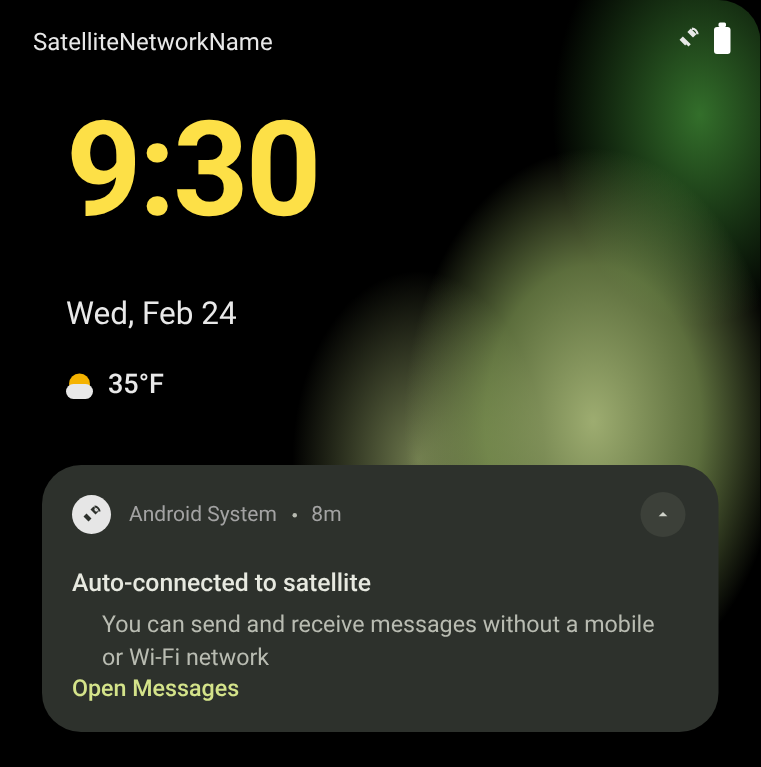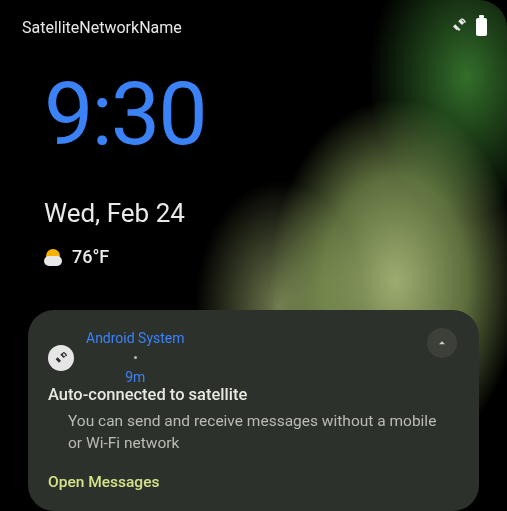--- a/index.html
+++ b/index.html
@@ -28,30 +28,30 @@
     display: flex; align-items: center; justify-content: space-between;
     color: #e8e8e8;
     font-size: 16px;
     font-weight: 400;
   }
   .status-right { display: flex; align-items: center; gap: 8px; }
   .clock {
     position: absolute;
     top: 70px; left: 44px;
     font-size: 88px;
-    font-weight: 400;
-    color: #3b82f6;
+    font-weight: 700;
+    color: #fde047;
     letter-spacing: -2px;
     line-height: 1;
   }
   .date {
     position: absolute;
     top: 198px; left: 44px;
     color: #e9e9e9;
-    font-size: 26px;
+    font-size: 21px;
     font-weight: 400;
   }
   .weather {
     position: absolute;
     top: 246px; left: 44px;
     display: flex; align-items: center; gap: 8px;
     color: #e9e9e9;
     font-size: 18px;
     font-weight: 500;
   }
@@ -82,46 +82,45 @@
     position: relative;
   }
   .notif-icon {
     width: 26px; height: 26px; border-radius: 50%;
     background: #e6e6e6;
     display: flex; align-items: center; justify-content: center;
     flex-shrink: 0;
   }
   .notif-source-row {
     display: flex; align-items: center; gap: 10px;
-    font-size: 14px; color: #3b82f6; flex-direction: column;
+    font-size: 14px; color: #a3a3a3;
   }
   .notif-dot { width: 3px; height: 3px; border-radius: 50%; background: #b7bab1; }
   .notif-expand {
     position: absolute; right: 0; top: -2px;
     width: 30px; height: 30px; border-radius: 50%;
     background: #3c4039;
     display: flex; align-items: center; justify-content: center;
     cursor: pointer;
   }
   .notif-title {
-    margin-top: 0; margin-left: 0px;
+    margin-top: 24px; margin-left: 0px;
     color: #e7e9e0;
     font-size: 16.5px;
     font-weight: 500;
   }
   .notif-body {
     margin-top: 6px;
     color: #b9bcb2;
     font-size: 15.5px;
     line-height: 1.45;
     max-width: 92%;
     margin-left: 20px;
   }
   .notif-actions {
-    margin-top: 18px;
     display: flex; gap: 36px;
     color: #d4e38a;
     font-size: 15.5px;
     font-weight: 500;
   }
   .notif-actions span { cursor: pointer; }
   .battery {
     width: 11px; height: 18px;
     background: #fff;
     border-radius: 2px;
@@ -155,34 +154,34 @@
   </div>
 
   <div class="clock">9:30</div>
   <div class="date">Wed, Feb 24</div>
 
   <div class="weather">
     <span class="weather-icon">
       <span class="sun"></span>
         <span class="cloud"></span>
     </span>
-    <span>76°F</span>
+    <span>35°F</span>
   </div>
 
   <div class="notification">
     <div class="notif-header">
       <span class="notif-icon">
         <svg width="16" height="16" viewBox="0 0 24 24" fill="#2d312c">
           <path d="M4 14l5 5 3-3-5-5-3 3zm7-7l5 5 3-3-5-5-3 3zM15 3c3 0 6 3 6 6h-2c0-2.2-1.8-4-4-4V3zm0 3c1.7 0 3 1.3 3 3h-2c0-.6-.4-1-1-1V6z"></path>
         </svg>
       </span>
       <div class="notif-source-row">
         <span>Android System</span>
         <span class="notif-dot"></span>
-        <span>9m</span>
+        <span>8m</span>
       </div>
       <span class="notif-expand">
         <svg width="14" height="14" viewBox="0 0 24 24" fill="#cfd2c9">
           <path d="M7 14l5-5 5 5z"></path>
         </svg>
       </span>
     </div>
     <div class="notif-title">Auto-connected to satellite</div>
     <div class="notif-body">You can send and receive messages without a mobile or Wi-Fi network</div>
     <div class="notif-actions">

